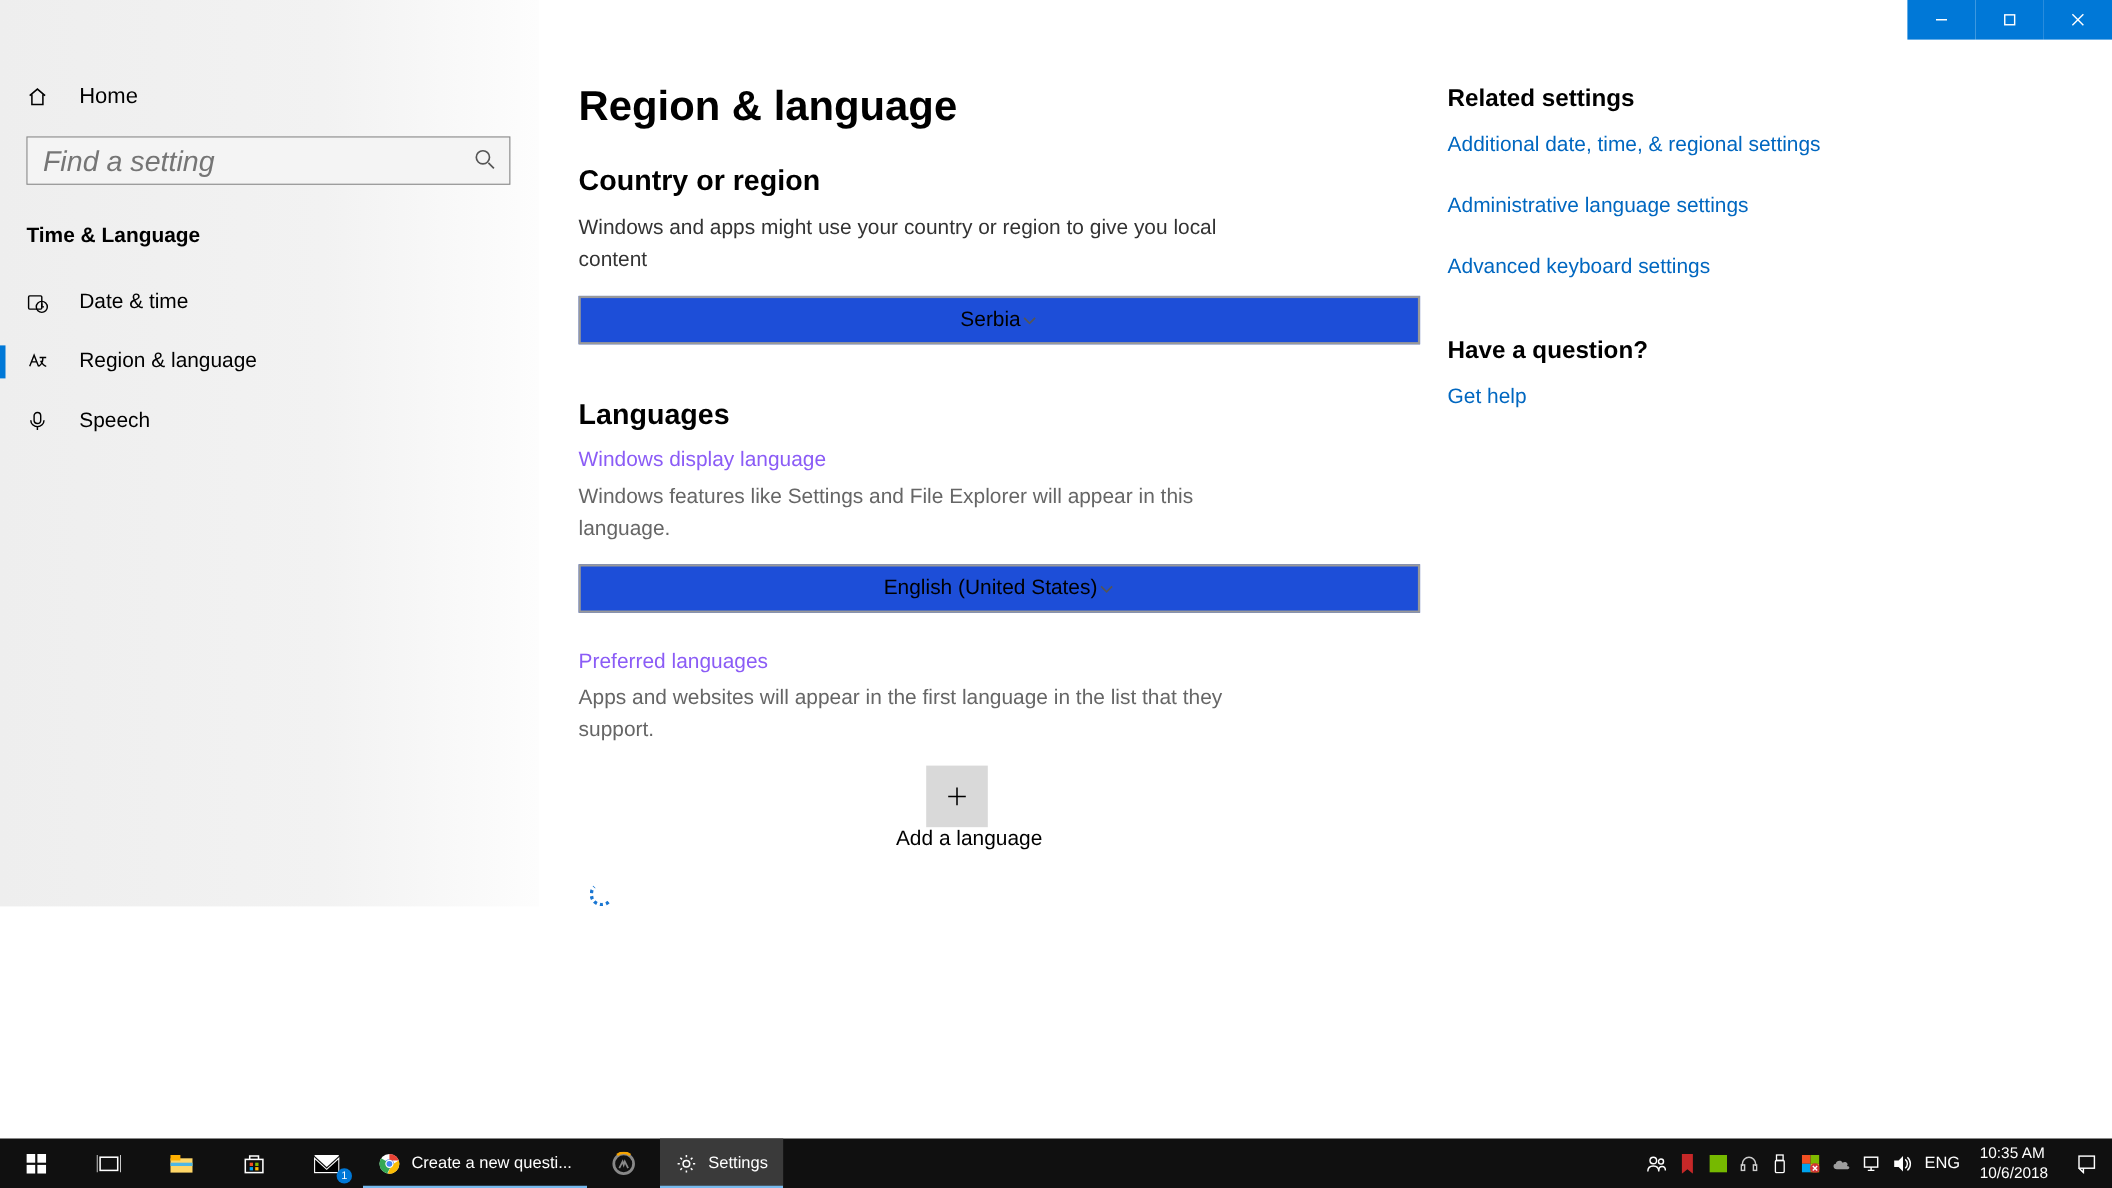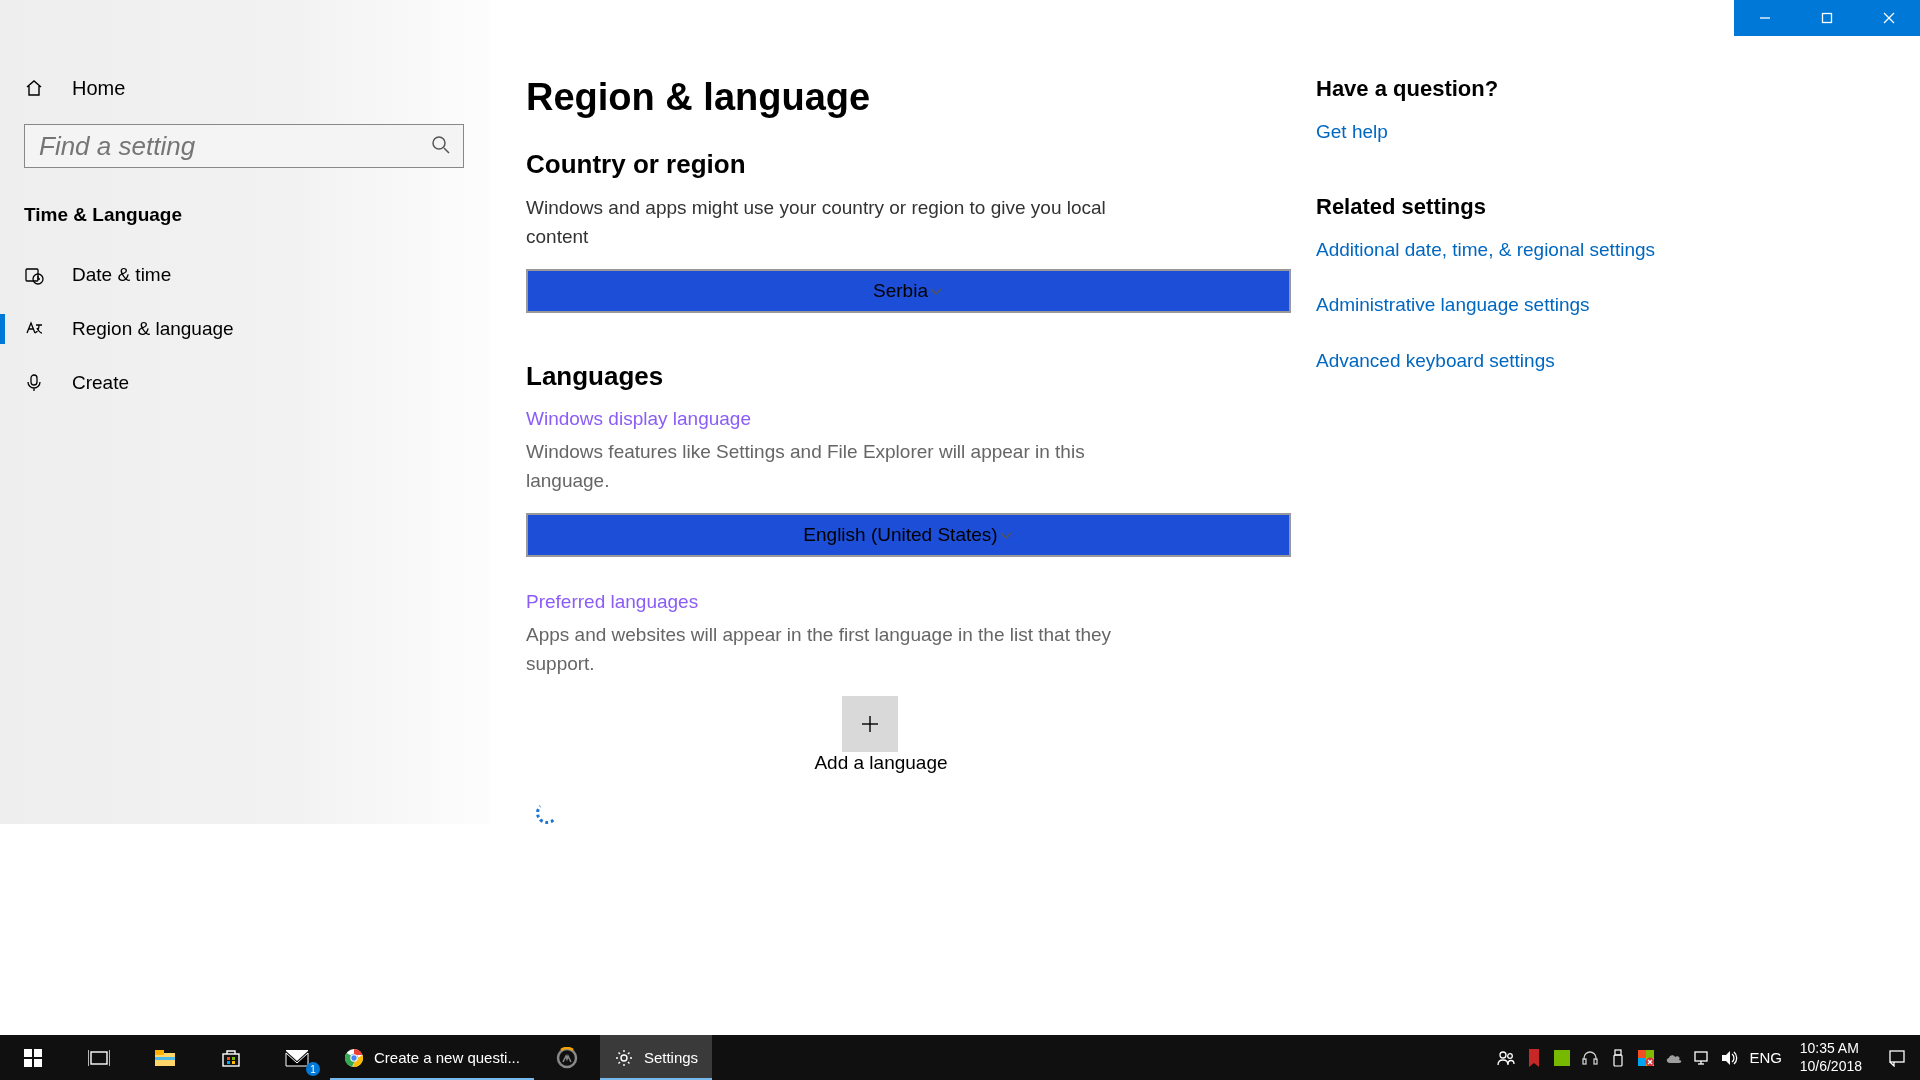--- a/index.html
+++ b/index.html
@@ -148,21 +148,21 @@
         </span>
         <span>Region &amp; language</span>
       </div>
       <div class="navitem">
         <span class="icon">
           <svg width="20" height="20" viewBox="0 0 20 20" fill="none" stroke="#000" stroke-width="1.3">
               <rect x="7" y="2" width="6" height="10" rx="3"></rect>
               <path d="M4 9 A6 6 0 0 0 16 9 M10 15 V18"></path>
             </svg>
         </span>
-        <span>Create</span>
+        <span>Speech</span>
       </div>
     </div>
   </div>
 
   <div class="main">
     <div class="content">
       <h1>Region &amp; language</h1>
 
       <h2>Country or region</h2>
       <p class="desc">Windows and apps might use your country or region to give you local content</p>
@@ -198,28 +198,28 @@
             </svg>
         </div>
         <span>Add a language</span>
       </div>
 
       <div class="spinner"></div>
     </div>
 
     <div class="aside">
       <div class="group">
-        <h3>Have a question?</h3>
-        <a class="link">Get help</a>
-      </div>
-      <div class="group">
         <h3>Related settings</h3>
         <a class="link">Additional date, time, &amp; regional settings</a>
         <a class="link">Administrative language settings</a>
         <a class="link">Advanced keyboard settings</a>
+      </div>
+      <div class="group">
+        <h3>Have a question?</h3>
+        <a class="link">Get help</a>
       </div>
     </div>
   </div>
 
   <div class="taskbar">
     <div class="left">
       <div class="tbtn">
         <svg width="18" height="18" viewBox="0 0 18 18" fill="#fff">
             <rect x="0" y="0" width="8" height="8"></rect>
             <rect x="10" y="0" width="8" height="8"></rect>

